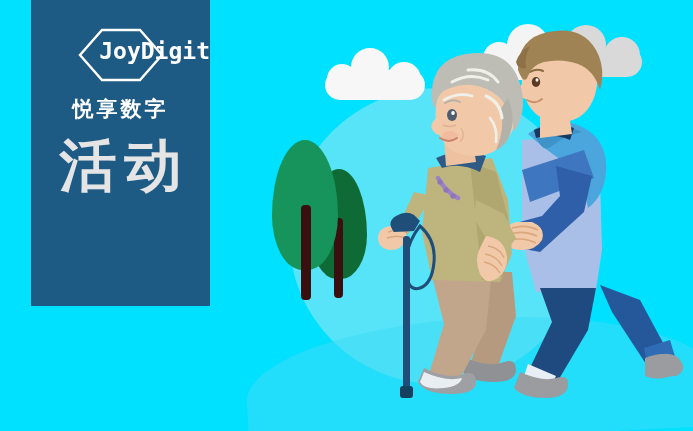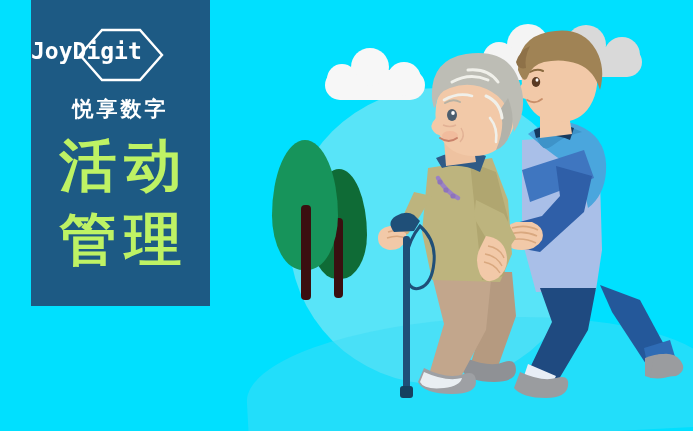--- a/index.html
+++ b/index.html
@@ -103,40 +103,40 @@
     width: 179px; height: 56px;
   }
   #logo-hex {
     position: absolute;
     left: 50%; top: 2px;
     transform: translateX(-50%);
   }
   #logo-word {
     position: absolute;
     left: 0; top: 12px; width: 179px;
-    text-align: left;
+    text-align: right;
     color: #ffffff;
     font-family: "DejaVu Sans Mono", monospace;
     font-size: 23px;
     font-weight: bold;
     letter-spacing: 0px;
   }
   #brand-cn {
     margin-top: 13px;
     color: #ffffff;
     font-size: 21px;
     font-weight: bold;
     letter-spacing: 3px;
   }
 
   #title-block {
     position: absolute;
     left: 0; top: 128px; width: 179px;
     text-align: center;
-    color: #bef264;
+    color: #e5e5e5;
     font-size: 57px;
     font-weight: bold;
     line-height: 74px;
     letter-spacing: 8px;
     text-indent: 8px;
   }
 
   
   #people { left: 0; top: 0; }
 </style>
@@ -294,17 +294,16 @@
         <svg id="logo-hex" width="86" height="54" viewBox="0 0 86 54">
           <polygon points="24,2 62,2 84,27 62,52 24,52 2,27" fill="none" stroke="#ffffff" stroke-width="2.4"></polygon>
         </svg>
         <div id="logo-word">JoyDigit</div>
       </div>
       <div id="brand-cn">悦享数字</div>
     </div>
 
     <div id="title-block">
       <div>活动</div>
-      <div>管理</div>
     </div>
   </div>
 
 </div>
 
 </body></html>

